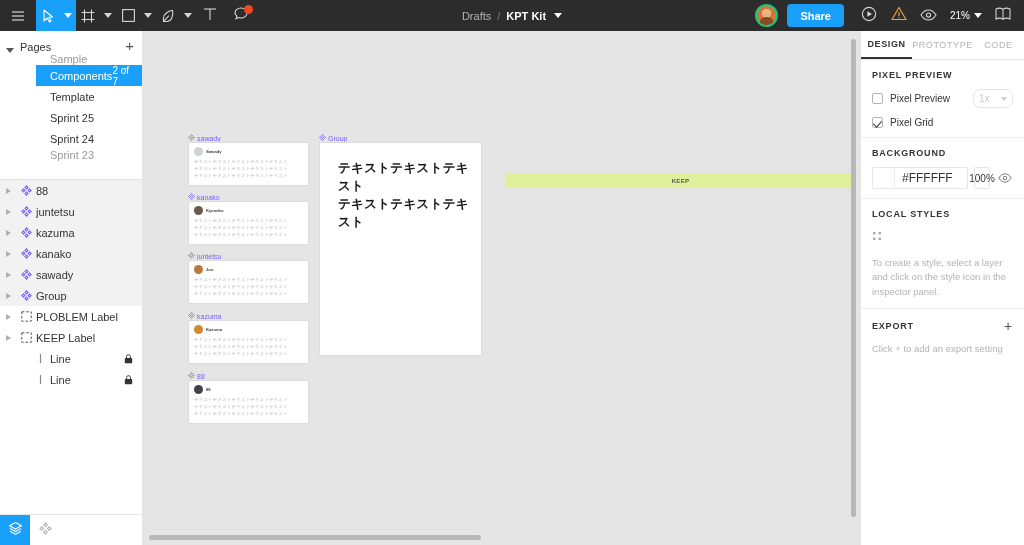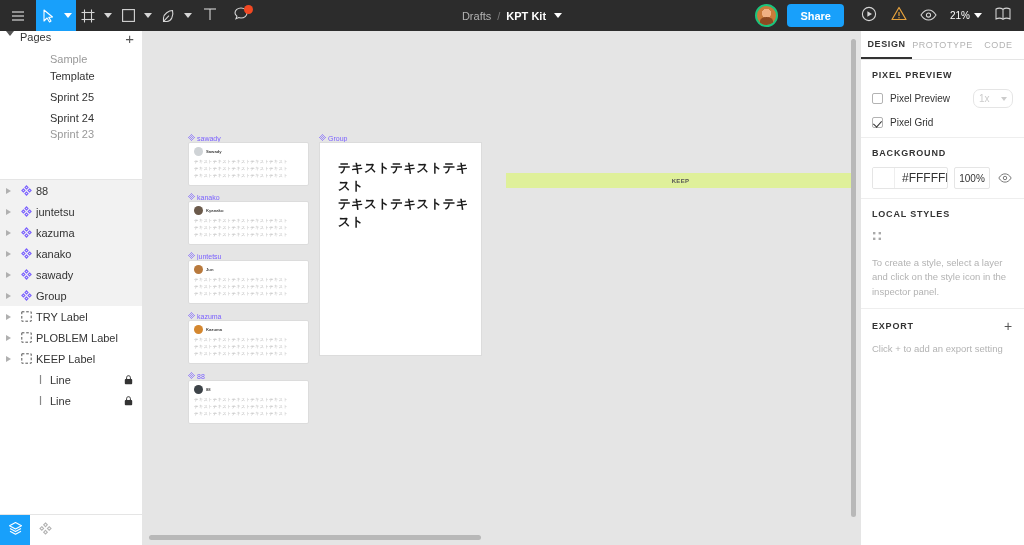--- a/index.html
+++ b/index.html
@@ -63,21 +63,21 @@
 
   
   .body { flex: 1; display: flex; min-height: 0; }
 
   
   .left {
     width: 143px; flex: 0 0 143px; background: #fff; border-right: 1px solid #e5e5e5;
     display: flex; flex-direction: column; min-height: 0; position: relative;
   }
   .pages-head {
-    height: 22px; display: flex; align-items: flex-start; padding: 0 8px 0 6px;
+    height: 22px; display: flex; align-items: flex-end; padding: 0 8px 0 6px;
     font-size: 11px; color: #333; flex: 0 0 22px;
   }
   .tri { width: 0; height: 0; border-left: 4px solid transparent; border-right: 4px solid transparent; border-top: 5px solid #555; margin-right: 6px; }
   .pages-title { flex: 1; color: #333; }
   .plus { font-size: 15px; color: #555; line-height: 1; cursor: default; }
   .pages-list { flex: 0 0 126px; overflow: hidden; position: relative; padding-left: 36px; }
   .page-row {
     height: 21px; display: flex; align-items: center; padding: 0 8px 0 14px;
     font-size: 11px; color: #333; cursor: default;
   }
@@ -184,21 +184,21 @@
   }
   .sel-box .caret-sm { margin-left: auto; width: 0; height: 0; border-left: 3.5px solid transparent; border-right: 3.5px solid transparent; border-top: 4.5px solid #ccc; }
   .bg-row { display: flex; align-items: center; gap: 6px; }
   .color-field {
     flex: 1; height: 22px; border: 1px solid #e5e5e5; border-radius: 2px;
     display: flex; align-items: center; padding: 0 0 0 0; overflow: hidden;
   }
   .swatch { width: 22px; height: 20px; background: #fff; border-right: 1px solid #eee; flex: 0 0 22px; }
   .hexval { font-size: 12px; color: #333; padding-left: 7px; }
   .pct-box {
-    width: 36px; height: 22px; border: 1px solid #e5e5e5; border-radius: 2px;
+    width: 16px; height: 22px; border: 1px solid #e5e5e5; border-radius: 2px;
     display: flex; align-items: center; justify-content: center; font-size: 10px; color: #333;
   }
   .eye-btn { width: 17px; display: flex; align-items: center; justify-content: center; }
   .style-icon-row { margin-bottom: 10px; }
   .hint {
     font-size: 9.5px; color: #b3b3b3; line-height: 1.5;
   }
 </style>
 </head>
 <body>
@@ -346,20 +346,24 @@
       <div class="pages-head">
         <span class="tri"></span>
         <span class="pages-title">Pages</span>
         <span class="plus">+</span>
       </div>
 
       <div class="pages-list">
         <div class="page-row partial">
           <span>Sample</span>
         </div>
+        <div class="page-row selected">
+          <span>Components</span>
+          <span class="page-count">2 of 7</span>
+        </div>
         <div class="page-row">
           <span>Template</span>
         </div>
         <div class="page-row">
           <span>Sprint 25</span>
         </div>
         <div class="page-row">
           <span>Sprint 24</span>
         </div>
         <div class="page-row partial bottom">
@@ -460,31 +464,20 @@
                   <path d="M5.5 0.9 L7 2.4 L5.5 3.9 L4 2.4 Z"></path>
                   <path d="M5.5 7.1 L7 8.6 L5.5 10.1 L4 8.6 Z"></path>
                   <path d="M2.4 4 L3.9 5.5 L2.4 7 L0.9 5.5 Z"></path>
                   <path d="M8.6 4 L10.1 5.5 L8.6 7 L7.1 5.5 Z"></path>
                 </g>
               </svg>
           </span>
           <span class="lr-label">Group</span>
         </div>
 
-        <div class="layer-row">
-          <span class="lr-caret">
-              <span class="caret-rt"></span>
-            </span>
-          <span class="lr-icon">
-            <svg width="11" height="11" viewBox="0 0 11 11">
-                <rect x="0.8" y="0.8" width="9.4" height="9.4" fill="none" stroke="#555" stroke-width="1" stroke-dasharray="2.6 1.8"></rect>
-              </svg>
-          </span>
-          <span class="lr-label">TRY Label</span>
-        </div>
         <div class="layer-row">
           <span class="lr-caret">
               <span class="caret-rt"></span>
             </span>
           <span class="lr-icon">
             <svg width="11" height="11" viewBox="0 0 11 11">
                 <rect x="0.8" y="0.8" width="9.4" height="9.4" fill="none" stroke="#555" stroke-width="1" stroke-dasharray="2.6 1.8"></rect>
               </svg>
           </span>
           <span class="lr-label">PLOBLEM Label</span>

